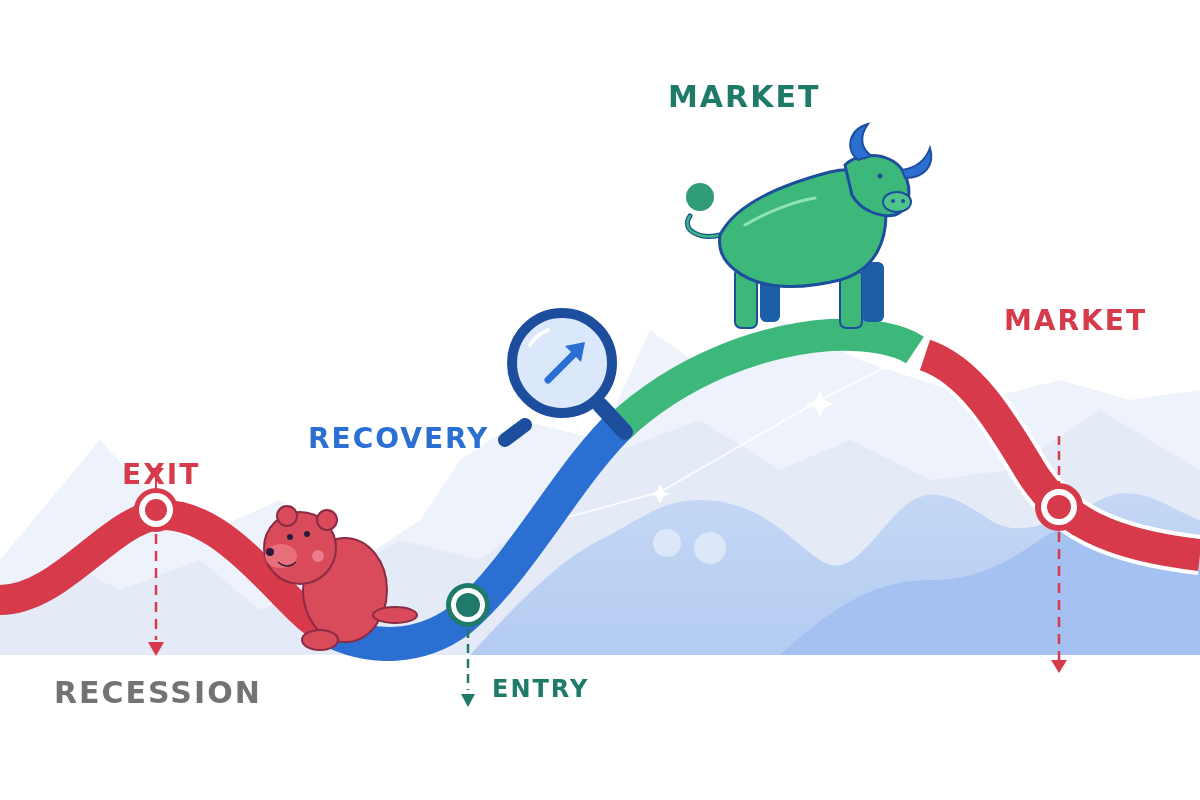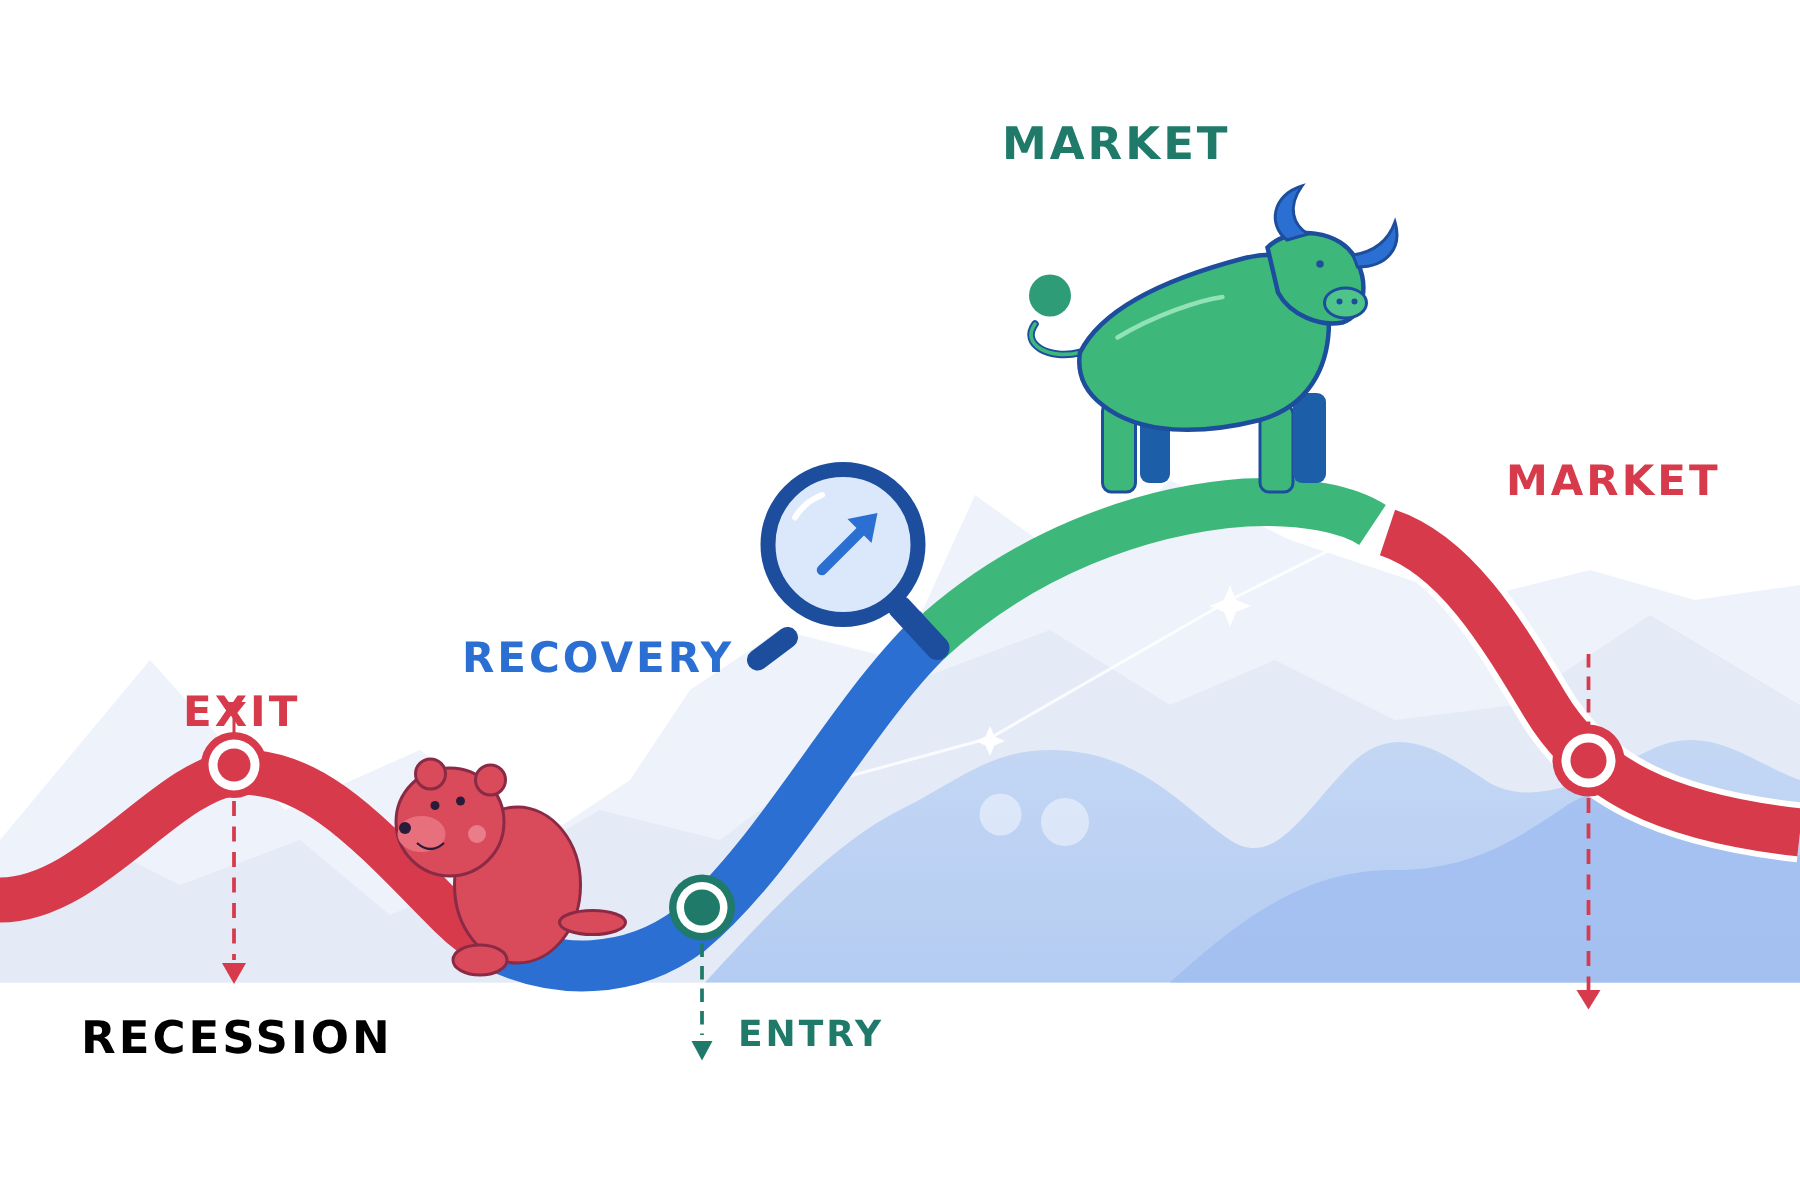--- a/index.html
+++ b/index.html
@@ -119,20 +119,20 @@
     <circle cx="880" cy="176" r="2.5" fill="#1d4e9e"></circle>
 
     <path d="M858,160 C845,150 848,130 868,124 C858,138 862,150 872,156 Z" fill="#2a6fd1" stroke="#1d4e9e" stroke-width="2"></path>
     <path d="M905,178 C925,178 935,165 930,148 C925,162 915,168 902,170 Z" fill="#2a6fd1" stroke="#1d4e9e" stroke-width="2"></path>
     <path d="M745,225 C770,210 800,200 815,198" stroke="#a8ecc7" stroke-width="3" fill="none" stroke-linecap="round" opacity="0.8"></path>
   </g>
 </svg>
 
 <div class="label lbl-exit" style="color:#d63a4b;">EXIT</div>
 <div class="label lbl-recovery" style="color:#2a6fd1;">RECOVERY</div>
-<div class="label lbl-recession" style="color:#000000;">RECESSION</div>
+<div class="label lbl-recession" style="color:#737373;">RECESSION</div>
 <div class="label lbl-entry" style="color:#1f7a6a;">ENTRY</div>
 <div class="label lbl-bull" style="color:#1f7a6a;">
   <div>MARKET</div>
 </div>
 <div class="label lbl-bear" style="color:#d63a4b;">
   <div>MARKET</div>
 </div>
 
 </body></html>

